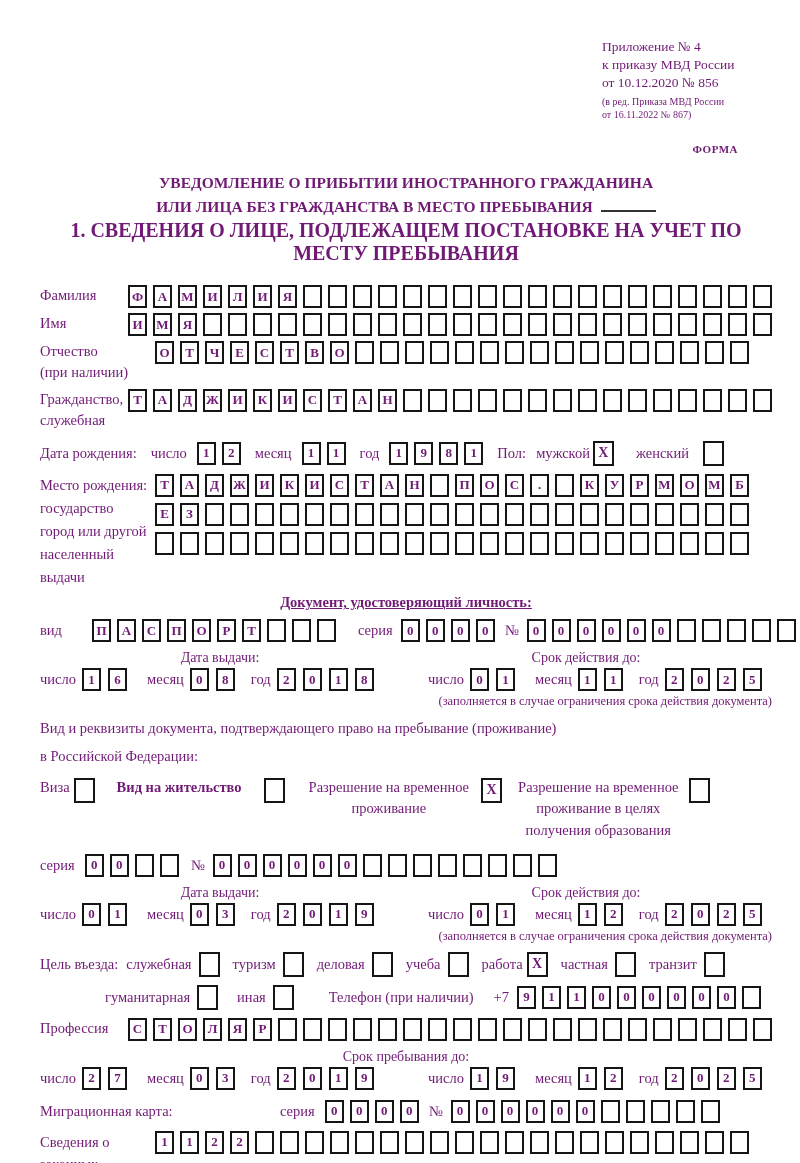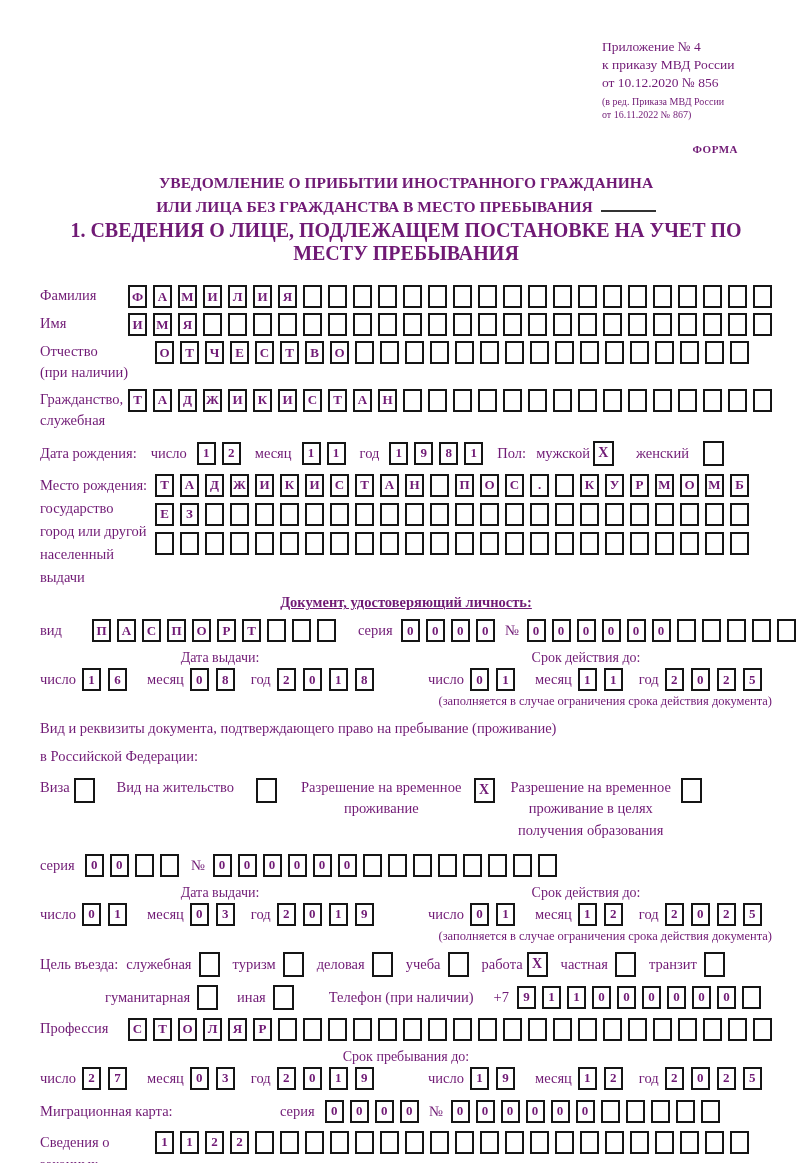--- a/index.html
+++ b/index.html
@@ -423,21 +423,21 @@
   <div class="note-right">(заполняется в случае ограничения срока действия документа)</div>
 
   <div class="plain-line">Вид и реквизиты документа, подтверждающего право на пребывание (проживание)</div>
   <div class="plain-line">в Российской Федерации:</div>
 
   <div class="opts">
     <span class="opt">
       <span class="txt">Виза</span>
       <span class="checkbox" style="margin-left:4px;"></span>
     </span>
-    <span class="opt" style="margin-left:22px;">
+    <span class="opt" style="margin-left:22px;font-weight:bold;">
       <span class="txt">Вид на жительство</span>
       <span class="checkbox" style="margin-left:22px;"></span>
     </span>
     <span class="opt" style="margin-left:24px;">
       <span class="txt centered">
         <div>Разрешение на временное</div>
         <div>проживание</div>
       </span>
       <span class="checkbox" style="margin-left:12px;">X</span>
     </span>

